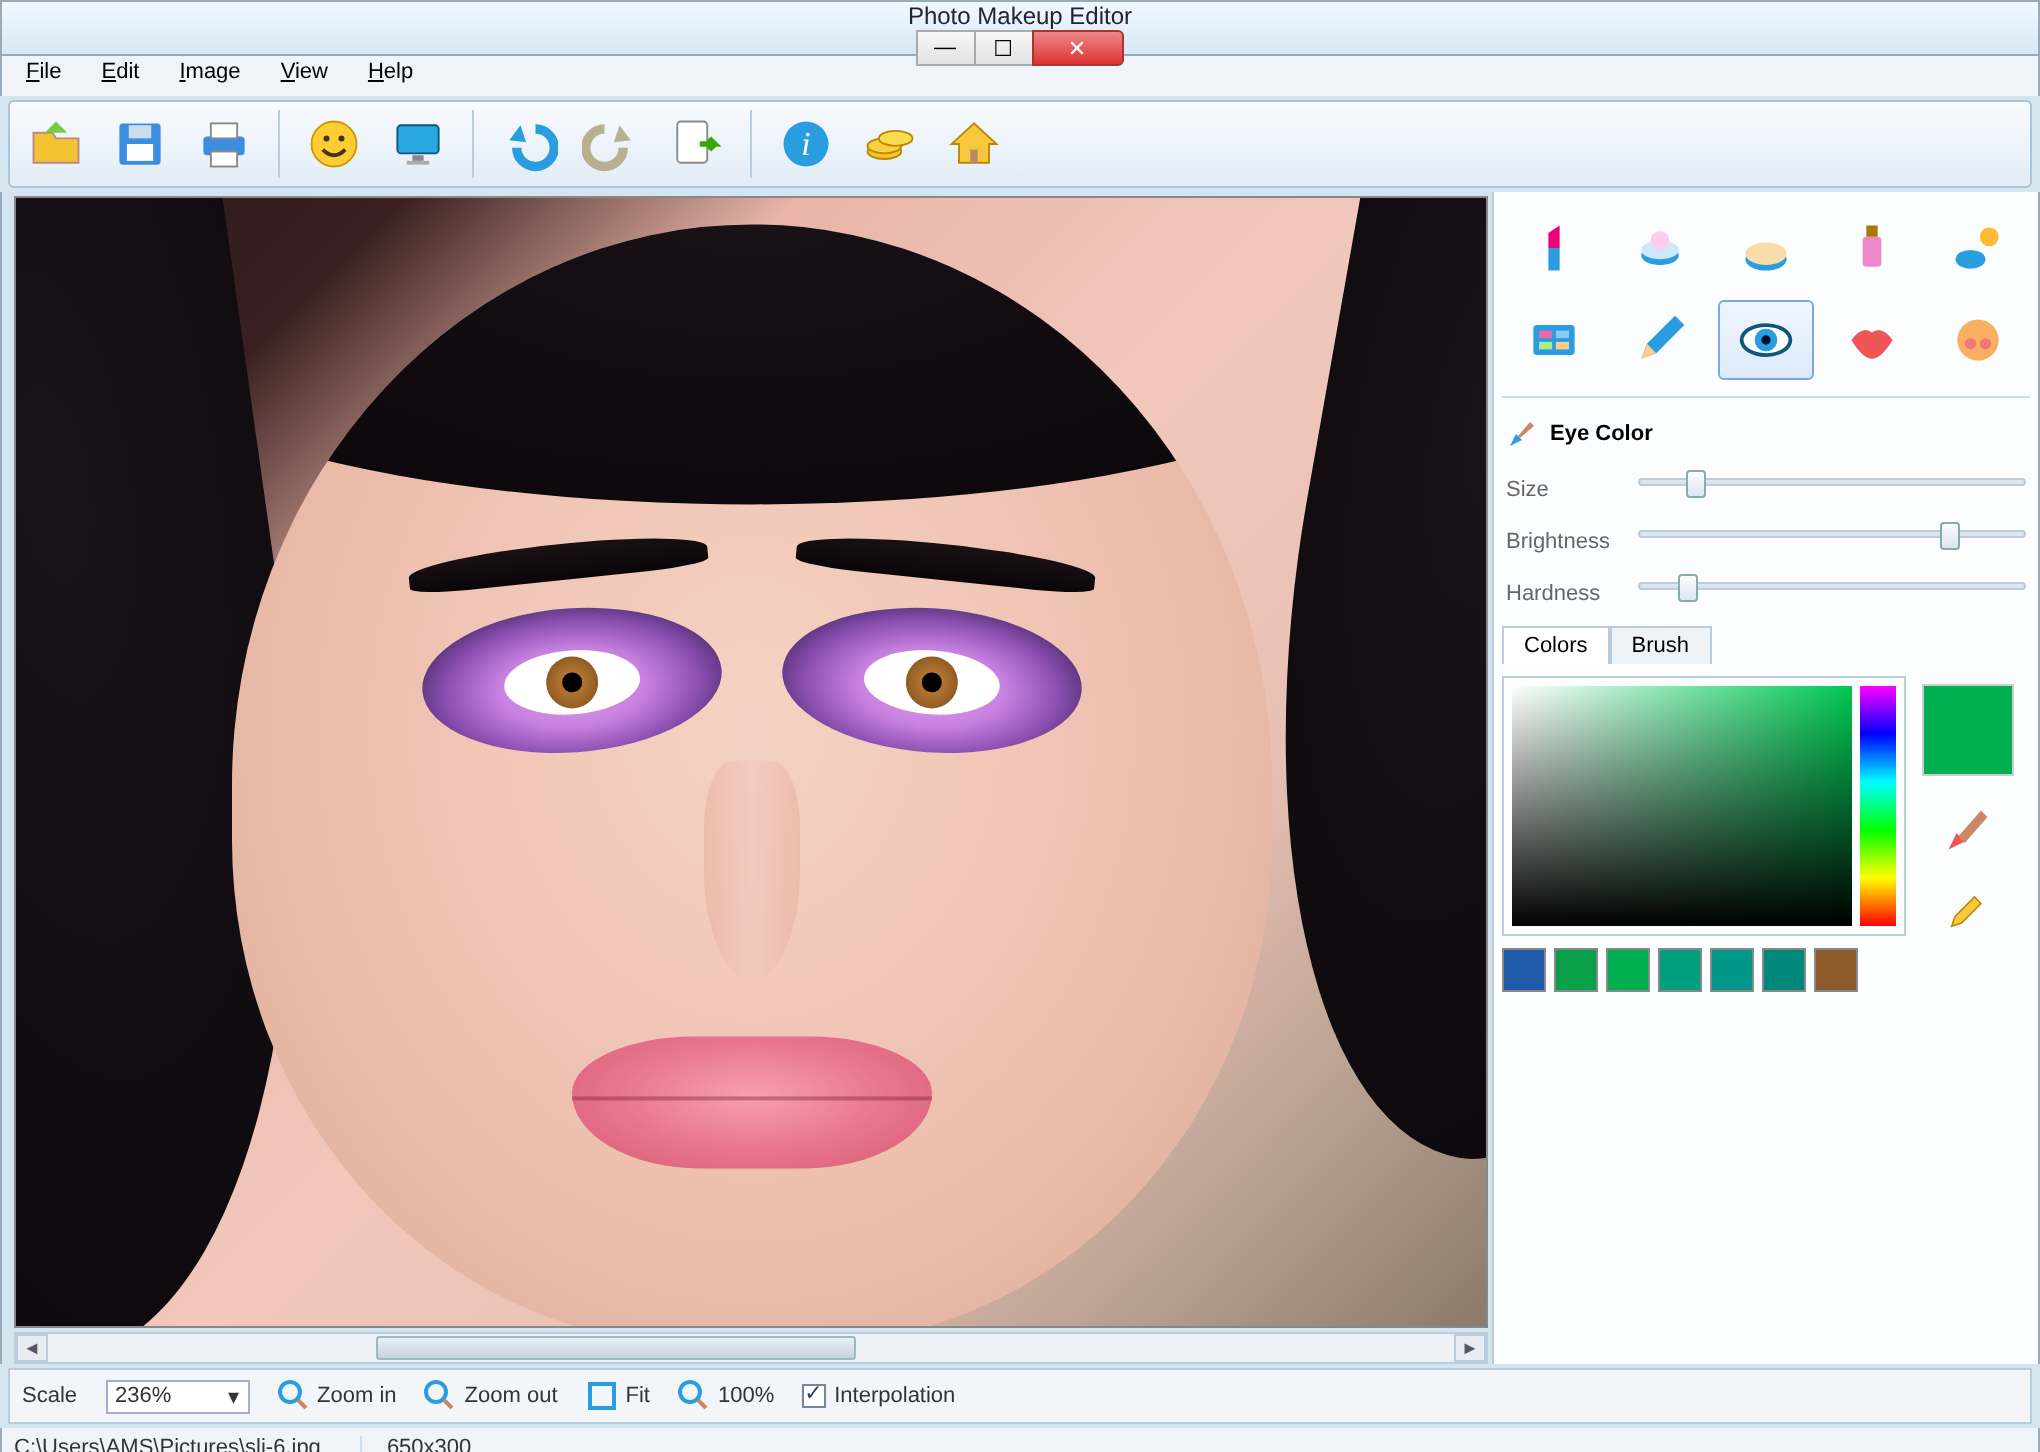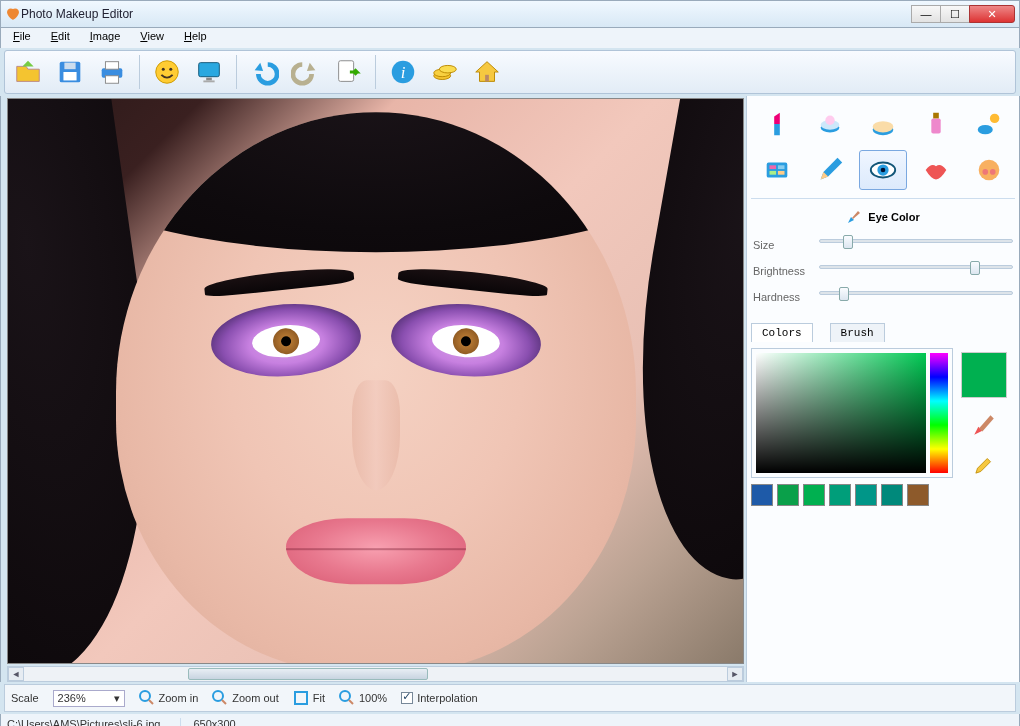--- a/index.html
+++ b/index.html
@@ -1,19 +1,19 @@
 <!DOCTYPE html>
 <html><head>
 <meta charset="utf-8">
 <style>
 * { box-sizing: border-box; margin: 0; padding: 0; }
 body { font-family: "Segoe UI", Tahoma, sans-serif; font-size: 11px; background: #d4e5f0; width: 1020px; height: 726px; overflow: hidden; }
 
 
-.titlebar { height: 28px; background: linear-gradient(to bottom, #f0f8ff, #d8e8f5); border: 1px solid #9ab; display: flex; align-items: center; padding: 0 4px; }
+.titlebar { height: 28px; background: linear-gradient(to bottom, #f0f8ff, #d8e8f5); border: 1px solid #9ab; display: flex; align-items: center; padding: 0 4px; flex-direction: column; }
 .titlebar .title { flex: 1; color: #223; font-size: 12px; }
 .titlebar .win-controls { display: flex; gap: 0; }
 .titlebar .win-btn { width: 30px; height: 18px; border: 1px solid #aaa; background: linear-gradient(#f8f8f8,#e2e2e2); display: flex; align-items: center; justify-content: center; margin-left: -1px; font-size: 11px; }
 .titlebar .win-btn.close { background: linear-gradient(#e88,#d33); color: #fff; border-color: #a33; width: 46px; border-radius: 0 3px 3px 0; }
 
 
 .menubar { height: 20px; background: #eef4fa; border-left: 1px solid #9ab; border-right: 1px solid #9ab; display: flex; align-items: flex-start; padding: 0 4px; gap: 4px; }
 .menubar .menu-item { padding: 2px 8px; cursor: default; }
 .menubar .menu-item .ul { text-decoration: underline; }
 
@@ -51,26 +51,26 @@
 .hscroll .thumb { position: absolute; left: 180px; top: 1px; width: 240px; height: 12px; background: linear-gradient(#e8eef4,#c8d4e0); border: 1px solid #9bb; border-radius: 2px; }
 .hscroll .arrow { position:absolute; top:0; width:16px; height:14px; background:#e6ecf2; border:1px solid #bcd; display:flex; align-items:center; justify-content:center; font-size:9px; color:#556; }
 .hscroll .arrow.l { left:0; } .hscroll .arrow.r { right:0; }
 
 
 .side { width: 272px; background: #fbfdff; display: flex; flex-direction: column; padding: 4px; gap: 6px; overflow: hidden; }
 .panel-head { display: flex; align-items: center; gap: 6px; font-weight: bold; color: #223; padding: 4px 2px; }
 .tool-grid { display: grid; grid-template-columns: repeat(5, 1fr); gap: 6px; padding: 4px 2px 8px; border-bottom: 1px solid #cde; }
 .tool-grid .tool { height: 40px; border: 1px solid transparent; border-radius: 3px; display:flex; align-items:center; justify-content:center; }
 .tool-grid .tool.sel { border: 1px solid #7aa8e0; background: linear-gradient(#f0f6ff,#dceafc); }
-.sub-head { display: flex; align-items: center; gap: 6px; font-weight: bold; padding: 4px 2px; justify-content: center; }
+.sub-head { display: flex; align-items: center; gap: 6px; font-weight: bold; padding: 4px 2px; }
 .slider-row { display: flex; gap: 6px; padding: 4px 2px; }
 .slider-row .lbl { width: 60px; color: #666; }
 .slider-row .track { flex: 1; height: 4px; background: #dde4ea; border: 1px solid #bcd; border-radius: 2px; position: relative; }
 .slider-row .knob { position: absolute; top: -5px; width: 10px; height: 14px; background: linear-gradient(#fafcff,#dce6f0); border: 1px solid #8aa; border-radius: 2px; }
-.tabs { display: flex; gap: 17px; margin-top: 10px; font-family: Liberation Mono, monospace; }
+.tabs { display: flex; gap: 0; margin-top: 0; }
 .tabs .tab { padding: 3px 10px; border: 1px solid #bcd; border-bottom: none; background: #eef3f8; font-size: 11px; }
 .tabs .tab.active { background: #fff; }
 .color-row { display:flex; gap:8px; }
 .color-area { border: 1px solid #bcd; padding: 4px; display: flex; gap: 4px; }
 .sv-box { width: 170px; height: 120px; background: linear-gradient(to top, #000, transparent), linear-gradient(to right, #fff, #00c853); position: relative; }
 .hue-bar { width: 18px; height: 120px; background: linear-gradient(to bottom, #f0f, #00f, #0ff, #0f0, #ff0, #f00); }
 .sel-color-col { display:flex; flex-direction:column; gap:14px; align-items:center; padding-top:4px; }
 .sel-color { width: 46px; height: 46px; background: #00b050; border: 1px solid #ccc; }
 .swatches { display: flex; gap: 4px; padding: 6px 0; }
 .swatches .sw { width: 22px; height: 22px; border: 1px solid #888; }

